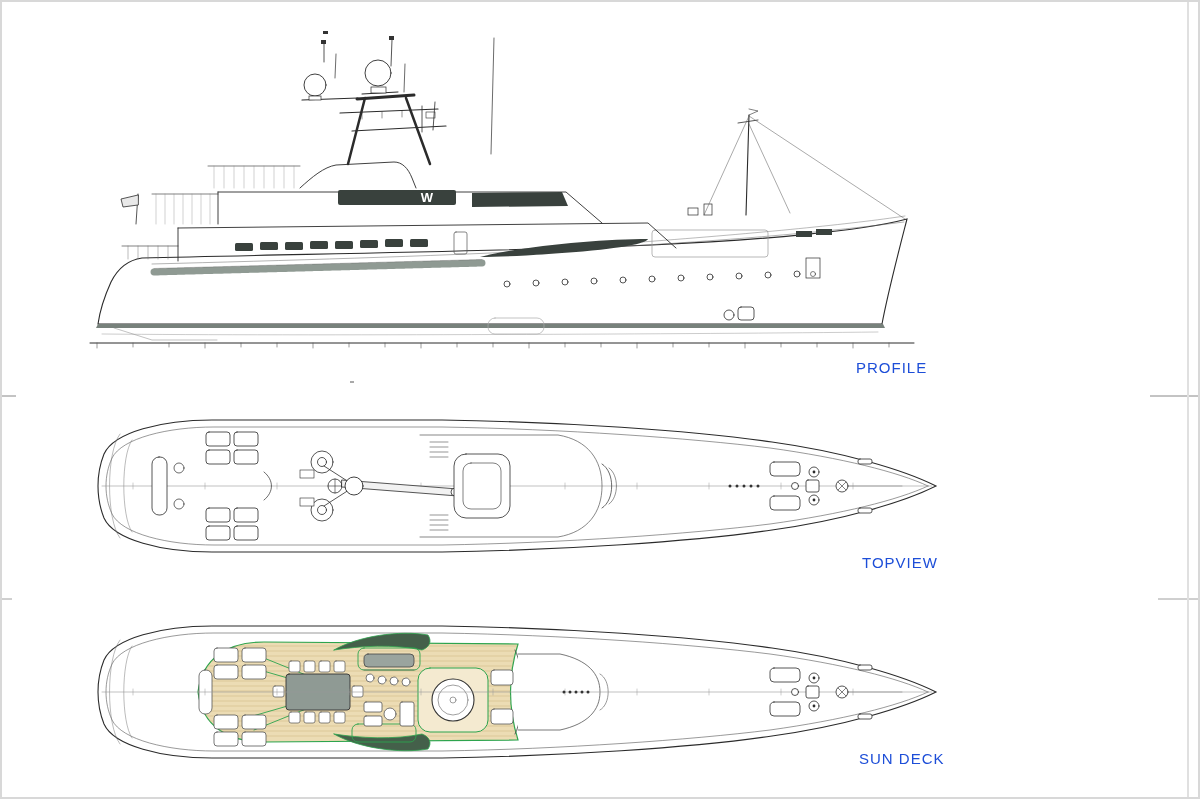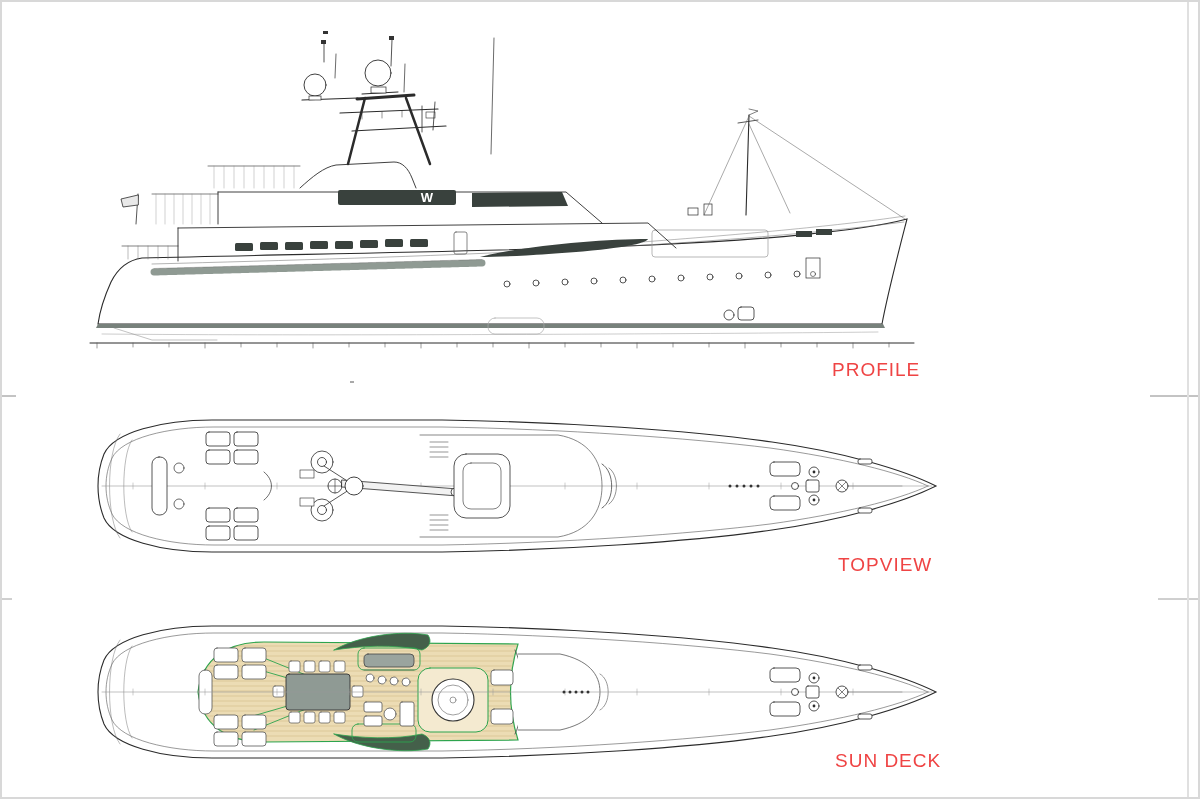--- a/index.html
+++ b/index.html
@@ -9,24 +9,25 @@
     background:#ffffff;
     border:2px solid #d8d8d8;
     box-sizing:border-box;
     overflow:hidden;
     font-family:"Liberation Sans", sans-serif;
   }
   .sheet svg{position:absolute;left:0;top:0;}
   .view-label{
     position:absolute;
     font-family:"Liberation Sans", sans-serif;
-    font-size:19px;
+    font-size:15px;
     letter-spacing:1px;
-    color:#ef4444;
+    color:#1d4ed8;
     white-space:nowrap;
+    margin-left:24px;
   }
   #lbl-profile{left:830px;top:357px;}
   #lbl-topview{left:836px;top:552px;}
   #lbl-sundeck{left:833px;top:748px;}
 </style>
 </head>
 <body>
 
 <div class="sheet">
 

